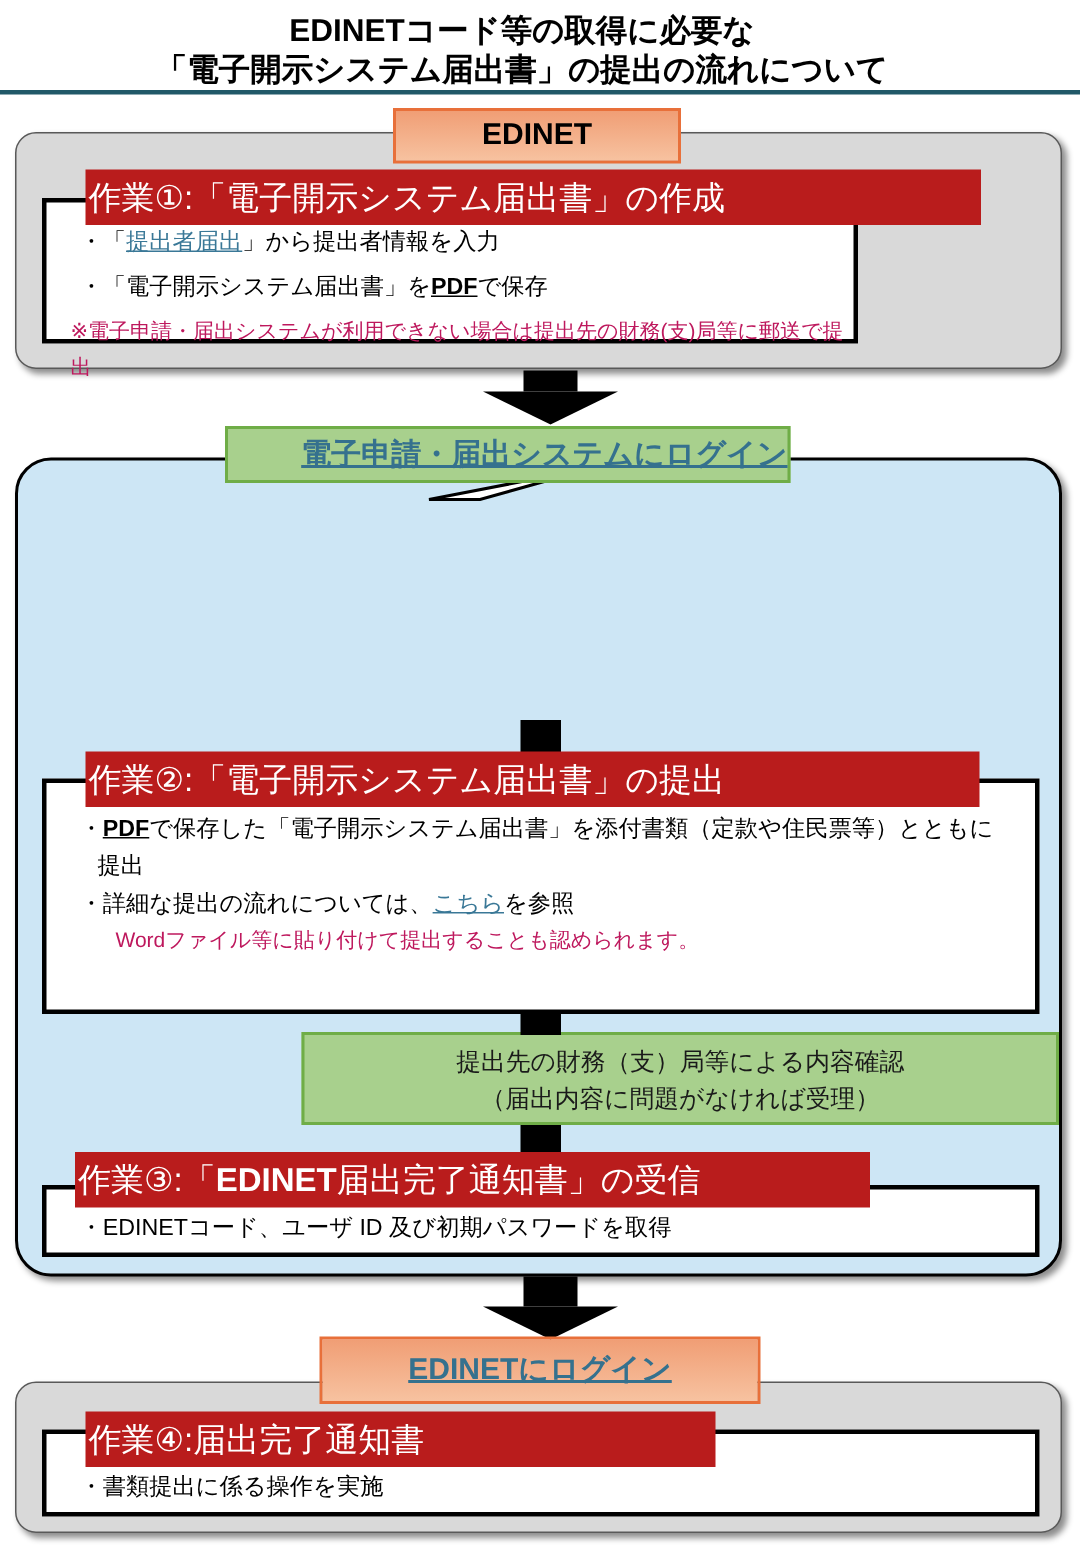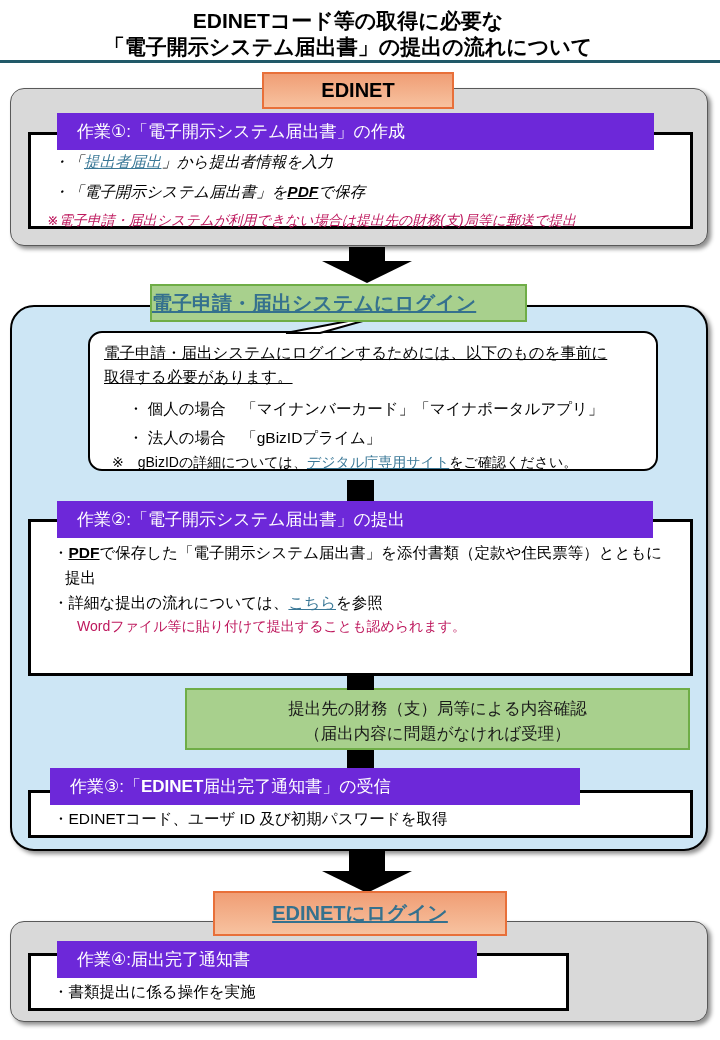--- a/index.html
+++ b/index.html
@@ -18,27 +18,27 @@
 
   
   .graybox { background:#D9D9D9; border:1px solid #595959; border-radius:14px;
              box-shadow:3px 3px 4px rgba(0,0,0,.45); z-index:1; }
   .bluebox { background:#CDE6F5; border:2px solid #000; border-radius:24px;
              box-shadow:3px 3px 4px rgba(0,0,0,.45); z-index:1; }
 
   
   .badge-salmon { background:linear-gradient(180deg,#F09E75,#F7C2A0);
                   border:2px solid #E8703A; text-align:center; z-index:6; }
-  .badge-green  { background:#A8D08D; border:2px solid #6FAD47; text-align:left; z-index:6; }
+  .badge-green  { background:#A8D08D; border:2px solid #6FAD47; text-align:right; z-index:6; }
   .badge-label-black { font-size:20px; font-weight:bold; color:#000; }
   .badge-link { font-size:20px; font-weight:bold; color:#35718E; text-decoration:underline; }
 
   
-  .banner { background:#6d28d9; color:#fff; font-size:17px; height:37px;
-            line-height:37px; padding-left:20px; white-space:nowrap; z-index:4; overflow:hidden; }
+  .banner { background:#b91c1c; color:#fff; font-size:22px; height:37px;
+            line-height:37px; padding-left:2px; white-space:nowrap; z-index:4; overflow:hidden; }
   .banner b { font-weight:bold; }
 
   
   .whitebox { background:#fff; border:3px solid #000; z-index:2; }
   .bullet { font-size:15.5px; padding-left:22px; text-indent:-12px; color:#000; }
   .note   { font-size:14px; color:#be185d; }
   .link   { color:#3A7897; text-decoration:underline; }
   .em-u   { font-weight:bold; text-decoration:underline; }
 
   
@@ -75,49 +75,41 @@
   <div class="abs graybox" style="left:10px;top:88px;width:698px;height:158px;"></div>
 
   <div class="abs badge-salmon" style="left:262px;top:72px;width:192px;height:37px;line-height:33px;">
     <span class="badge-label-black">EDINET</span>
   </div>
 
   <div class="abs banner" style="left:57px;top:113px;width:597px;">
     <span>作業①:「電子開示システム届出書」の作成</span>
   </div>
 
-  <div class="abs whitebox" style="left:28px;top:132px;width:665px;height:97px;padding:12px 0 0 12px;font-style:italic;">
+  <div class="abs whitebox" style="left:28px;top:132px;width:544px;height:97px;padding:12px 0 0 12px;">
     <div class="bullet" style="line-height:29px;">
       <span>・「</span><span class="link">提出者届出</span><span>」から提出者情報を入力</span>
     </div>
     <div class="bullet" style="line-height:32px;">
       <span>・「電子開示システム届出書」を</span><span class="em-u">PDF</span><span>で保存</span>
     </div>
     <div class="note" style="line-height:24px;padding-left:4px;">※電子申請・届出システムが利用できない場合は提出先の財務(支)局等に郵送で提出</div>
   </div>
 
   <div class="abs arrow" style="left:322px;top:247px;">
     <div class="tail" style="height:14px;"></div>
     <div class="head"></div>
   </div>
 
   <div class="abs bluebox" style="left:10px;top:305px;width:698px;height:546px;"></div>
 
   <div class="abs badge-green" style="left:150px;top:284px;width:377px;height:38px;line-height:34px;">
     <span class="badge-link">電子申請・届出システムにログイン</span>
   </div>
 
-  <div class="abs bubble" style="left:88px;top:331px;width:570px;height:140px;">
-    <span class="intro">電子申請・届出システムにログインするためには、以下のものを事前に取得する必要があります。</span>
-    <div class="item" style="margin-top:9px;">・ 個人の場合　「マイナンバーカード」「マイナポータルアプリ」</div>
-    <div class="item" style="margin-top:8px;">・ 法人の場合　「gBizIDプライム」</div>
-    <div class="bnote">
-      <span>※　gBizIDの詳細については、</span><span class="link">デジタル庁専用サイト</span><span>をご確認ください。</span>
-    </div>
-  </div>
   <svg class="abs tail-svg" style="left:282px;top:304px;" width="120" height="31">
     <polygon points="4,29 113,8 38,29" fill="#ffffff" stroke="#000000" stroke-width="2"></polygon>
   </svg>
 
   <div class="abs connector" style="top:480px;height:22px;"></div>
 
   <div class="abs banner" style="left:57px;top:501px;width:596px;">
     <span>作業②:「電子開示システム届出書」の提出</span>
   </div>
 
@@ -126,21 +118,21 @@
       <span>・</span><span class="em-u">PDF</span><span>で保存した「電子開示システム届出書」を添付書類（定款や住民票等）とともに提出</span>
     </div>
     <div class="bullet" style="line-height:26px;">
       <span>・詳細な提出の流れについては、</span><span class="link">こちら</span><span>を参照</span>
     </div>
     <div class="note" style="line-height:21px;padding-left:34px;">Wordファイル等に貼り付けて提出することも認められます。</div>
   </div>
 
   <div class="abs connector" style="top:676px;height:14px;"></div>
 
-  <div class="abs review" style="left:185px;top:688px;width:505px;height:62px;">
+  <div class="abs review" style="left:201px;top:688px;width:505px;height:62px;">
     <div>提出先の財務（支）局等による内容確認</div>
     <div>（届出内容に問題がなければ受理）</div>
   </div>
 
   <div class="abs connector" style="top:750px;height:19px;"></div>
 
   <div class="abs banner" style="left:50px;top:768px;width:530px;">
     <span>作業③:「</span><b>EDINET</b><span>届出完了通知書」の受信</span>
   </div>
 
@@ -156,17 +148,17 @@
   <div class="abs graybox" style="left:10px;top:921px;width:698px;height:101px;"></div>
 
   <div class="abs badge-salmon" style="left:213px;top:891px;width:294px;height:45px;line-height:41px;">
     <span class="badge-link">EDINETにログイン</span>
   </div>
 
   <div class="abs banner" style="left:57px;top:941px;width:420px;">
     <span>作業④:届出完了通知書</span>
   </div>
 
-  <div class="abs whitebox" style="left:28px;top:953px;width:541px;height:58px;padding:25px 0 0 12px;">
+  <div class="abs whitebox" style="left:28px;top:953px;width:665px;height:58px;padding:25px 0 0 12px;">
     <div class="bullet" style="line-height:22px;">・書類提出に係る操作を実施</div>
   </div>
 
 </div>
 
 </body></html>

